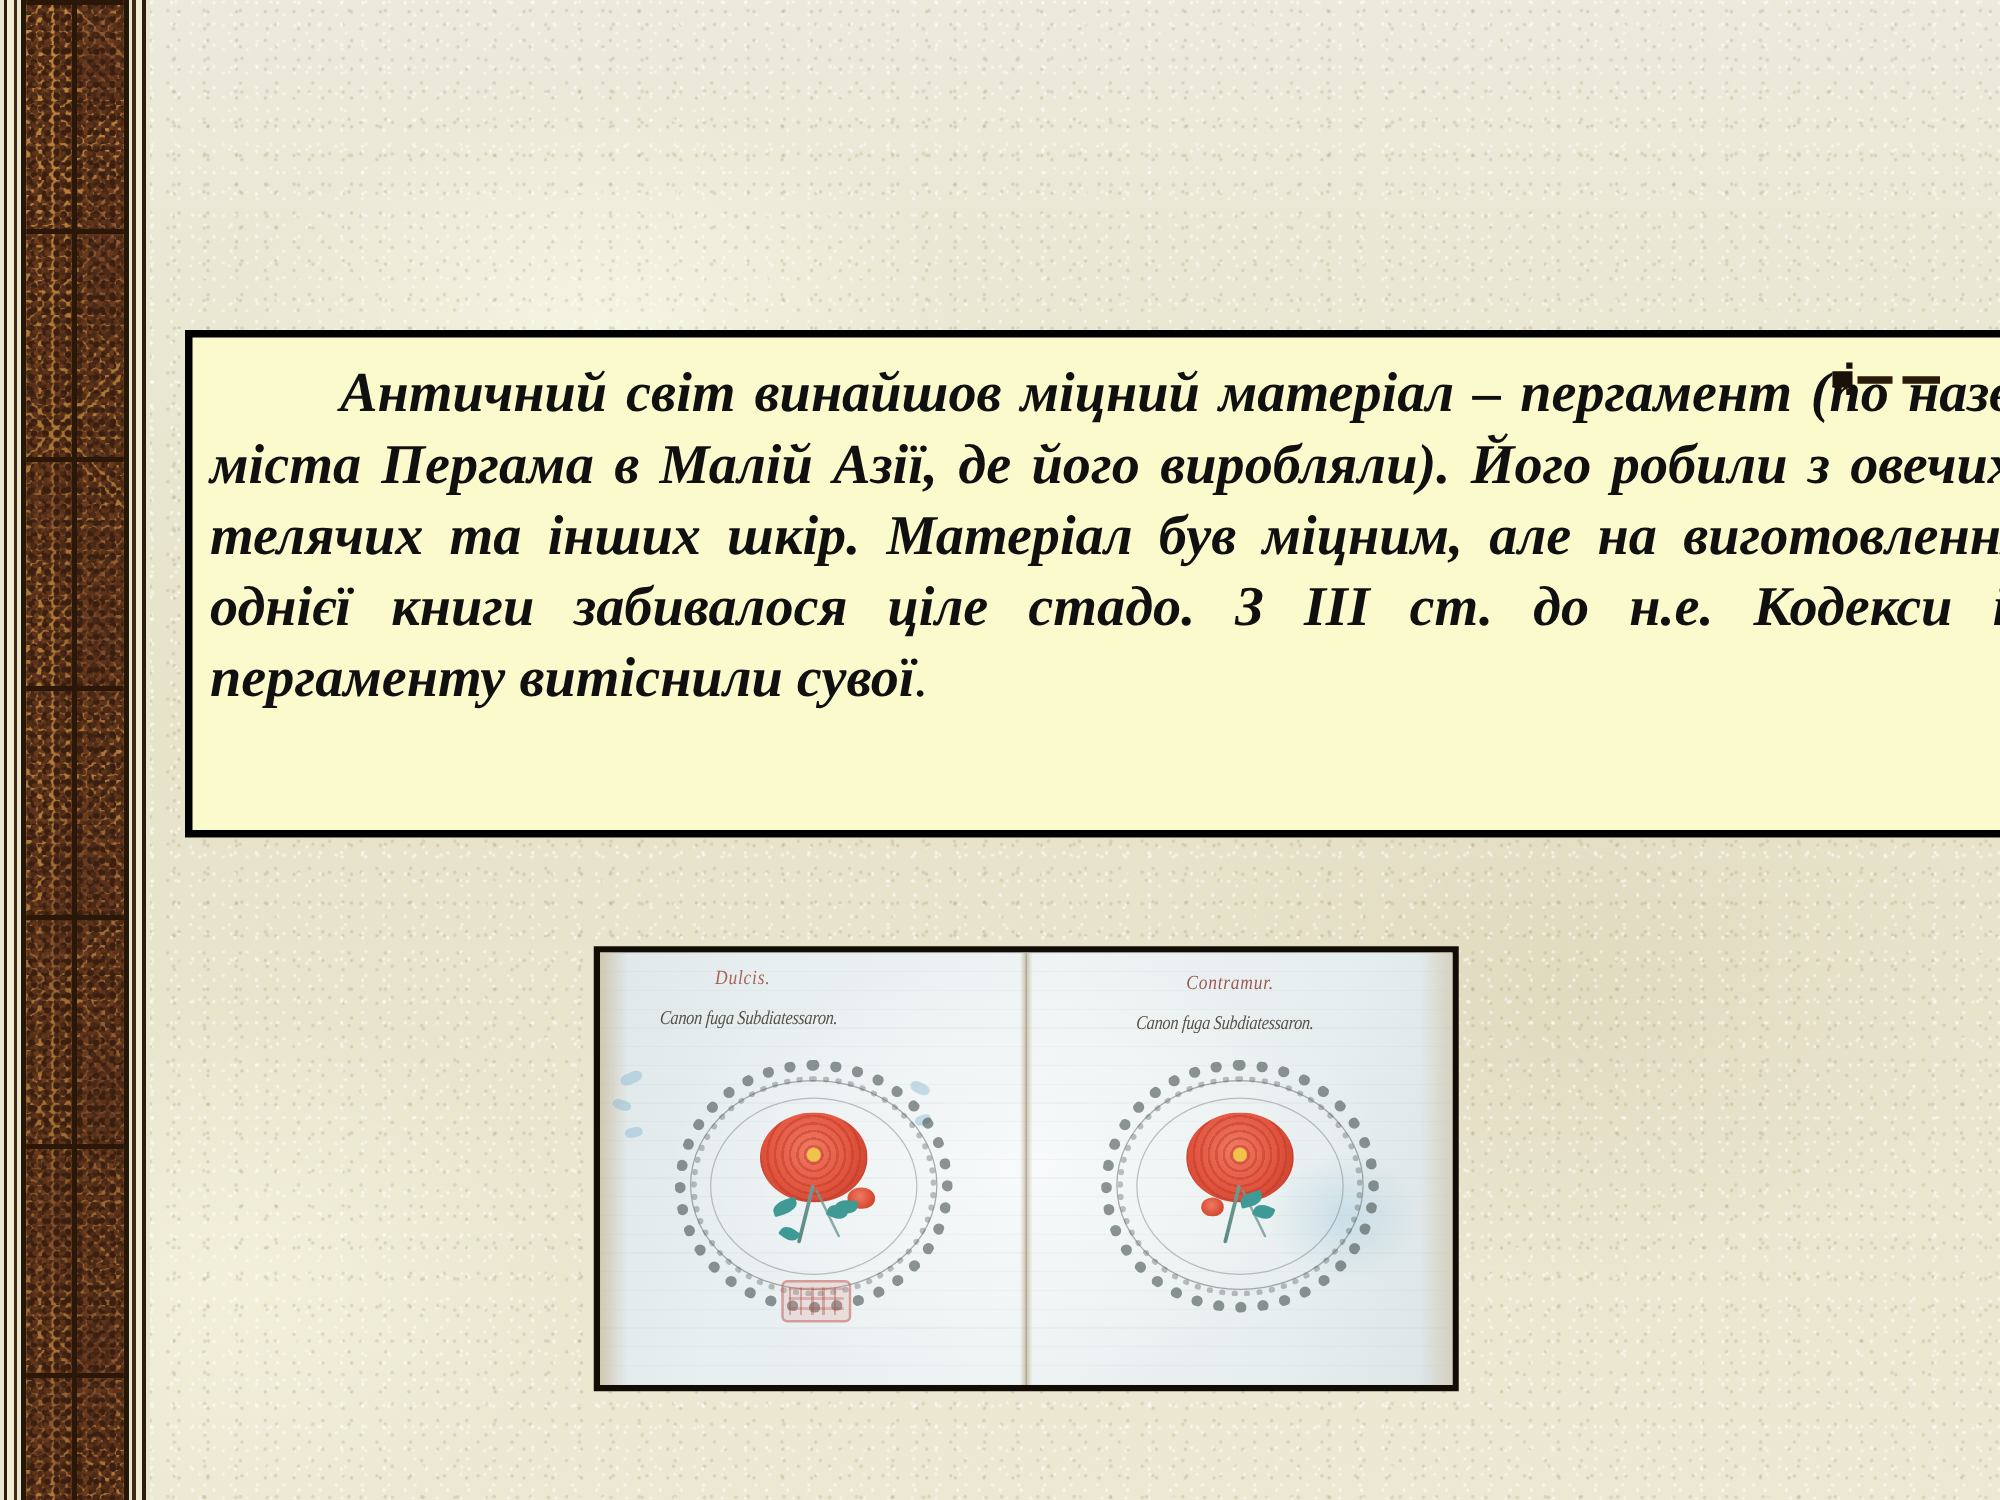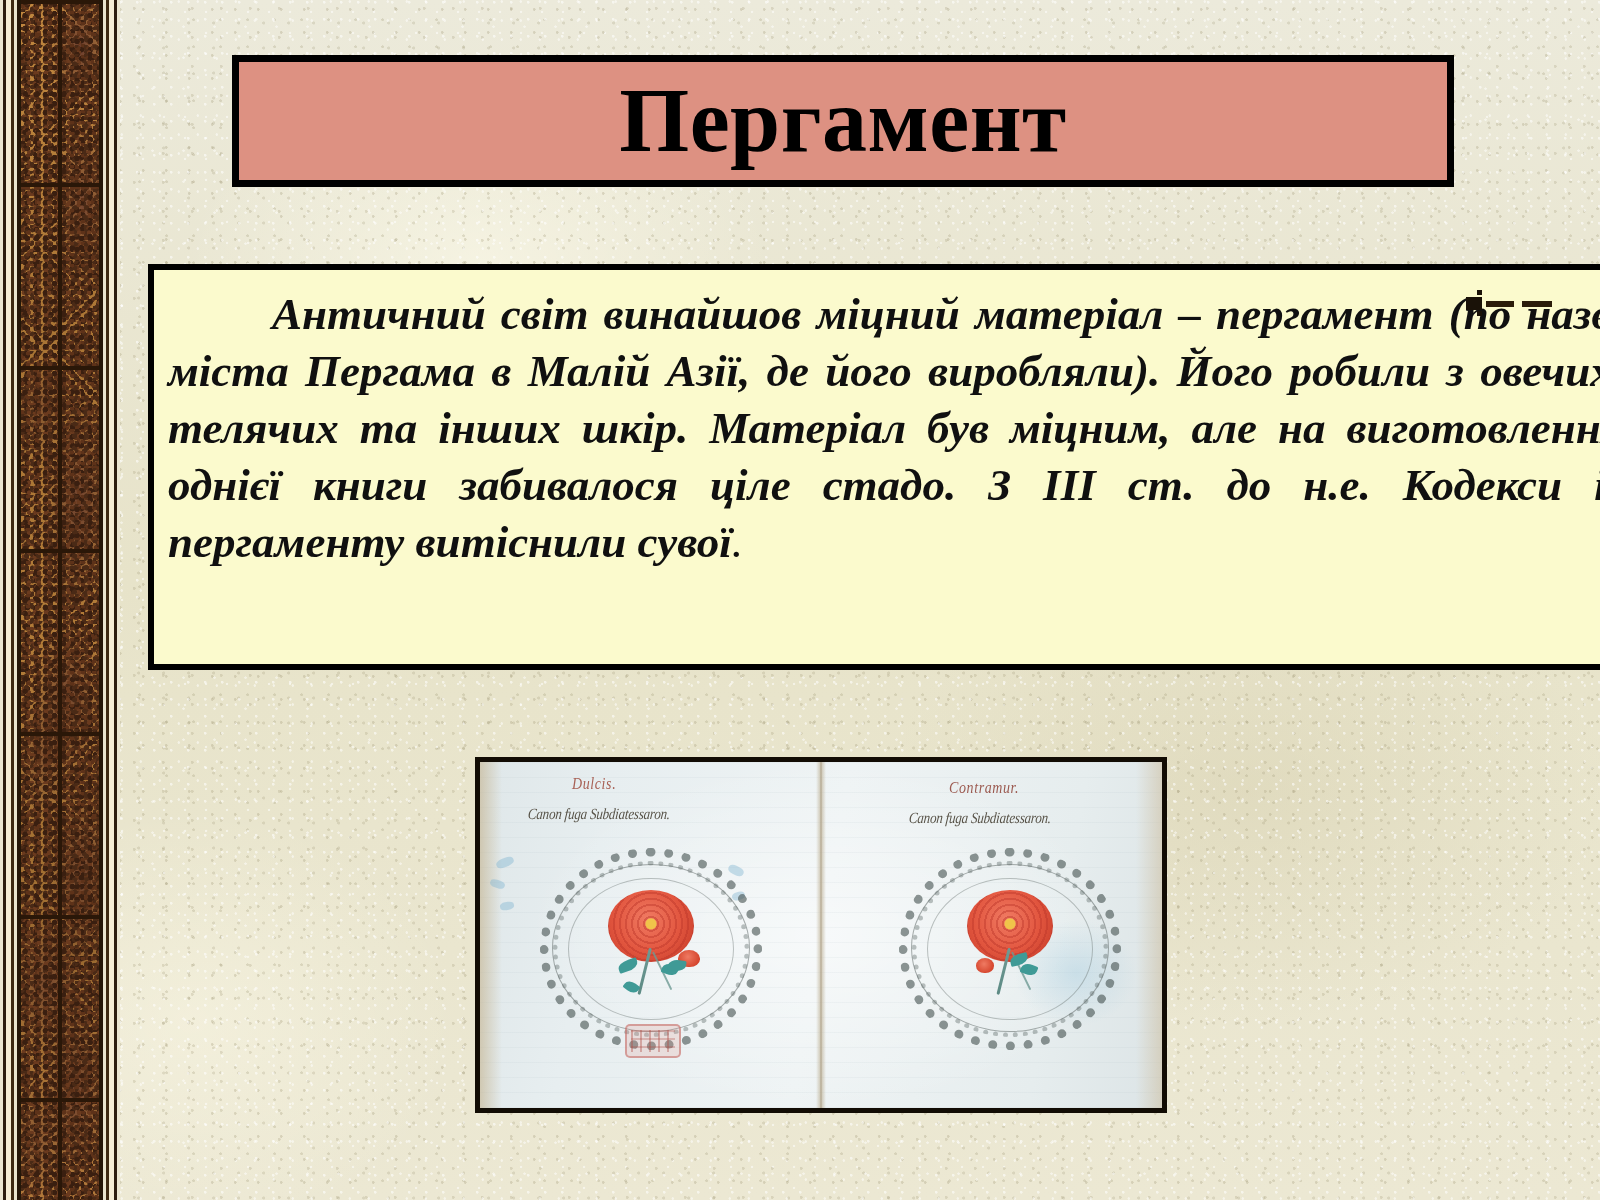--- a/index.html
+++ b/index.html
@@ -237,21 +237,21 @@
     right: 26px; top: 46%; width: 120px; height: 30%;
     background: radial-gradient(ellipse at center, rgba(168,206,224,.45), transparent 72%);
   }
 
   .ms-page {
     position: absolute;
     top: 0; bottom: 0;
     width: 50%;
   }
   .ms-page.left  { left: 0; }
-  .ms-page.right { left: 50%; padding-left: 36px; }
+  .ms-page.right { left: 50%; }
 
   .ms-rubric {
     position: absolute;
     font-family: "Liberation Serif", "DejaVu Serif", serif;
     font-size: 14px;
     color: #9e4a3c;
     letter-spacing: .6px;
     font-style: italic;
     white-space: nowrap;
     opacity: .85;
@@ -400,23 +400,20 @@
 <body>
 
 <div id="slide">
 
   <div class="left-band">
     <div class="band-outer-cream"></div>
     <div class="band-texture"></div>
     <div class="band-grid"></div>
   </div>
 
-  <div class="title-box">
-    <div class="title-text">Пергамент</div>
-  </div>
 
   <div class="body-box">
     <p class="body-text"><span>Античний світ винайшов міцний матеріал – пергамент (по назві міста Пергама в Малій Азії, де його виробляли). Його робили з овечих, телячих та інших шкір. Матеріал був міцним, але на виготовлення однієї книги забивалося ціле стадо. З III ст. до н.е. Кодекси із пергаменту витіснили сувої</span><span class="tail">.</span></p>
   </div>
 
   <div class="connector">
     <div class="handle"></div>
     <div class="dot-a"></div>
     <div class="dot-b"></div>
     <div class="dash1"></div>

